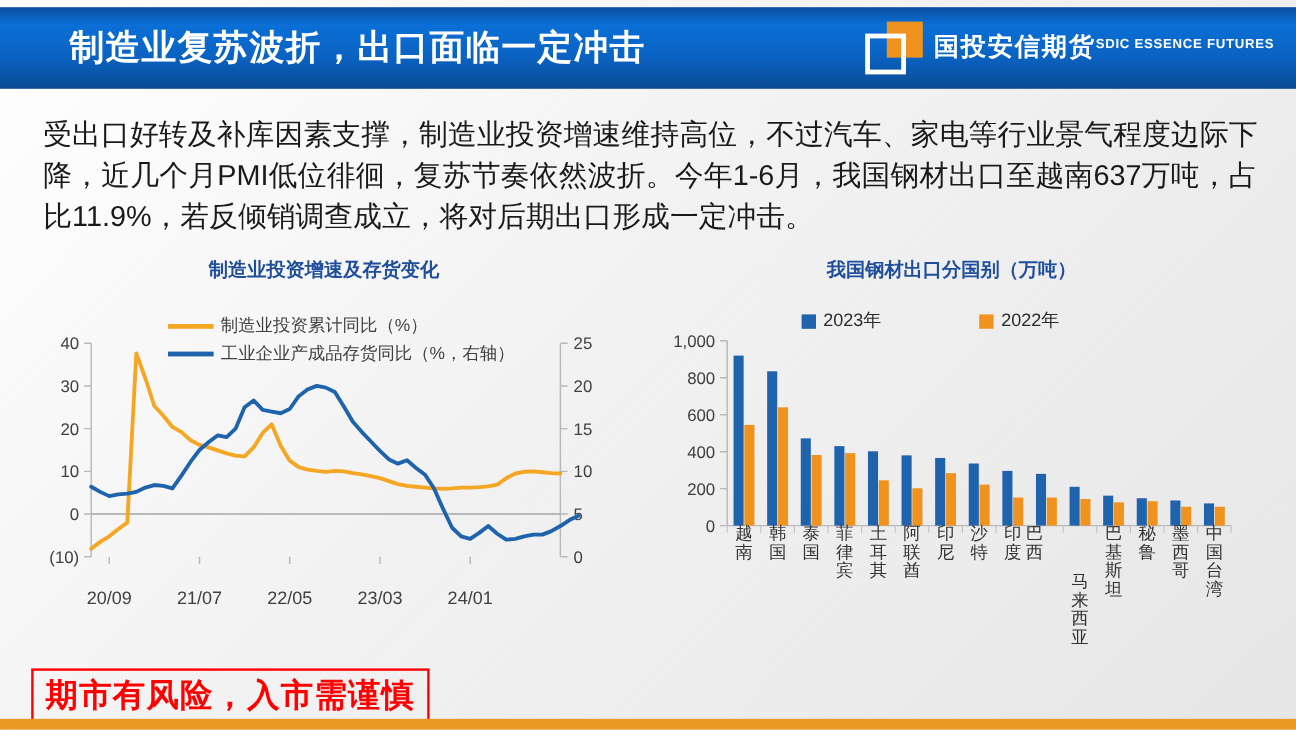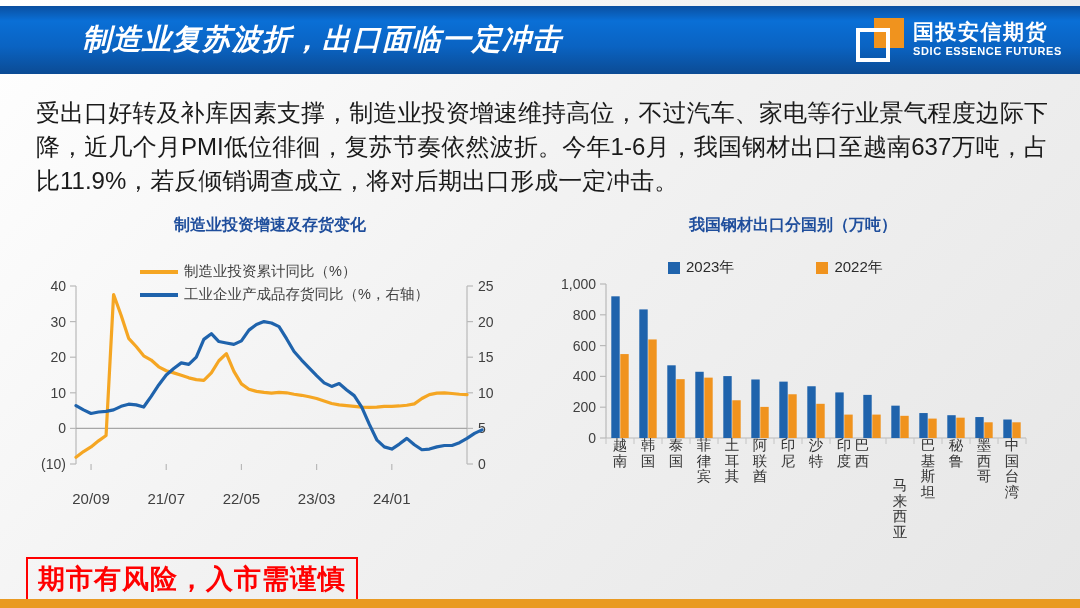--- a/index.html
+++ b/index.html
@@ -12,32 +12,32 @@
   .page{position:relative;width:1080px;height:608px;}
 
   
   .header{
     position:absolute;left:0;top:6px;width:1080px;height:68px;
     background:linear-gradient(180deg,#0a4fa0 0%,#0a6fd6 22%,#0a63c2 60%,#0b4b94 100%);
     display:flex;align-items:center;
   }
   .header-title{
     color:#ffffff;font-size:29px;font-weight:bold;letter-spacing:1px;
-    margin-left:82px;white-space:nowrap;font-style:italic;
+    margin-left:58px;white-space:nowrap;
   }
   .logo-wrap{position:absolute;right:18px;top:8px;display:flex;align-items:center;height:52px;}
   .logo-mark{position:relative;width:48px;height:44px;margin-right:9px;}
   .logo-mark .sq-orange{
     position:absolute;right:0;top:0;width:30px;height:30px;background:#F0931E;
   }
   .logo-mark .sq-white{
     position:absolute;left:0;bottom:0;width:34px;height:34px;
     border:4px solid #ffffff;box-sizing:border-box;background:transparent;
   }
-  .logo-text{display:flex;flex-direction:column;justify-content:flex-start;}
+  .logo-text{display:flex;flex-direction:row;justify-content:flex-start;}
   .logo-cn{color:#ffffff;font-size:21px;font-weight:bold;letter-spacing:1.5px;line-height:1.05;}
   .logo-en{color:#ffffff;font-size:11px;font-weight:bold;letter-spacing:.6px;line-height:1.2;margin-top:2px;}
 
   
   .body-text{
     position:absolute;left:36px;top:96px;width:1012px;
     font-size:24px;line-height:1.42;color:#1a1a1a;text-align:justify;
   }
 
   

